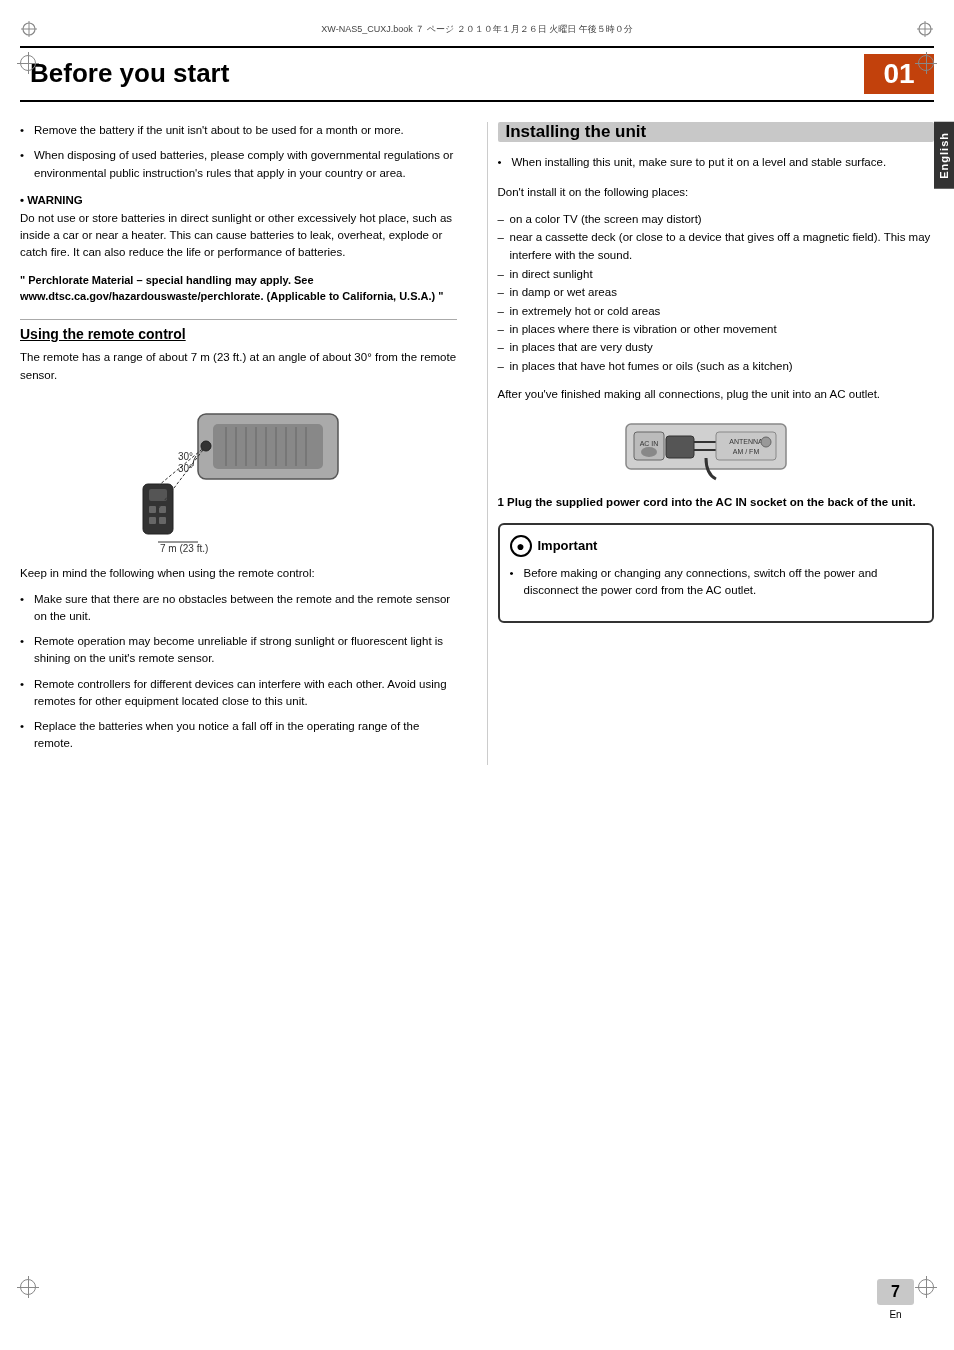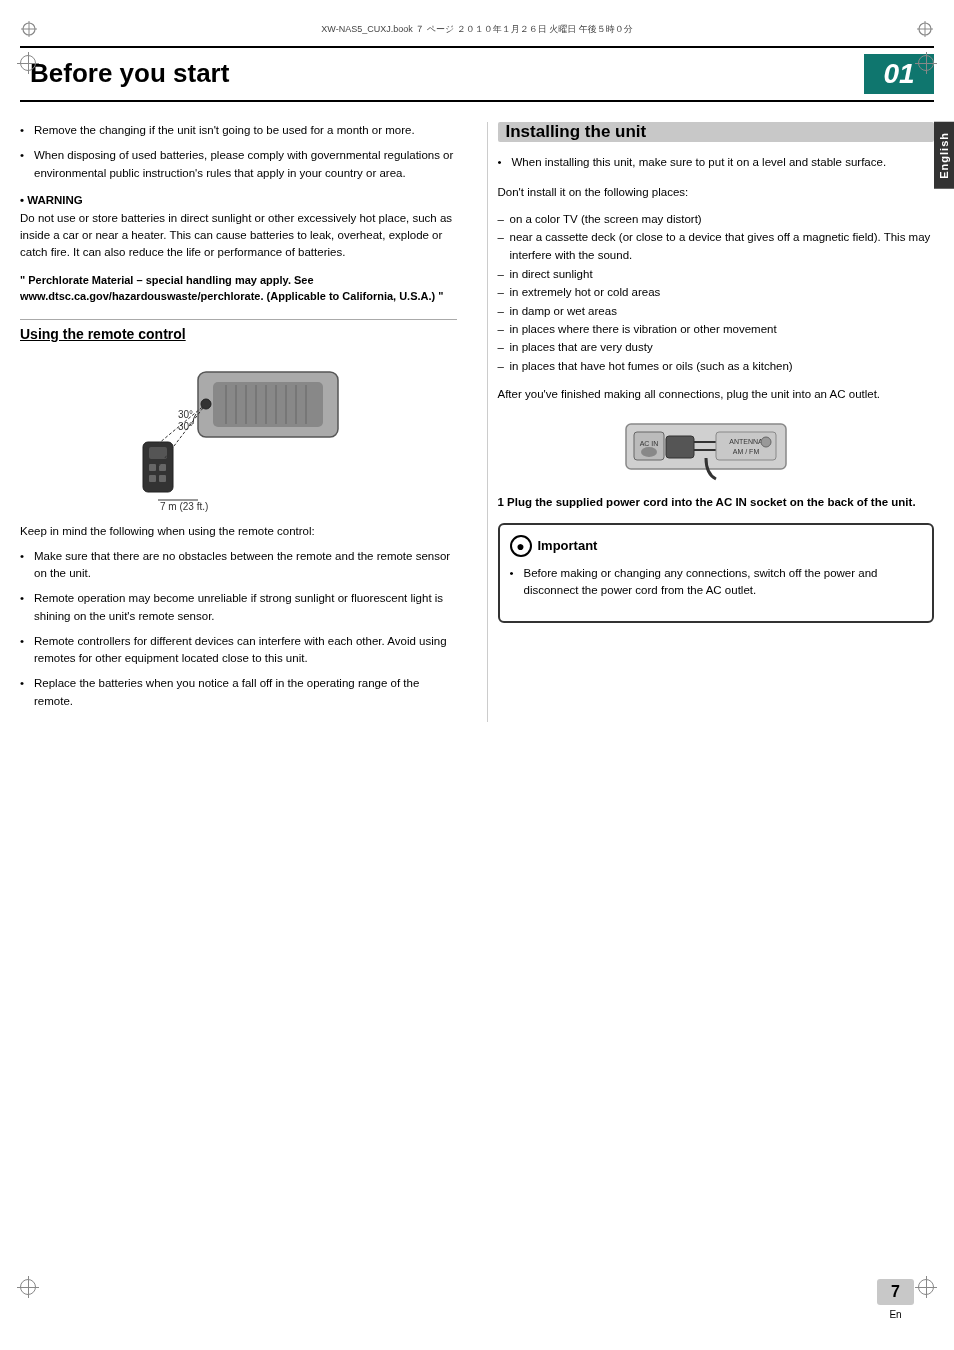--- a/index.html
+++ b/index.html
@@ -62,30 +62,29 @@
     }
 
     .header-title {
       font-size: 26px;
       font-weight: bold;
       flex: 1;
       padding: 4px 10px;
     }
 
     .chapter-number {
-      background: #0f766e;
+      background: #c2410c;
       color: #fff;
       font-size: 28px;
       font-weight: bold;
       padding: 4px 18px;
       display: flex;
       align-items: center;
       justify-content: center;
       min-width: 70px;
-      font-style: italic;
     }
 
     
     .content-area {
       display: flex;
       gap: 20px;
     }
 
     .left-column {
       flex: 1;
@@ -366,32 +365,33 @@
   <div class="page-header">
     <div class="header-title">Before you start</div>
     <div class="chapter-number">01</div>
   </div>
 
   <div class="content-area">
 
     <div class="left-column">
 
       <ul class="bullet-list">
-        <li>Remove the changing if the unit isn't going to be used for a month or more.</li>
+        <li>Remove the battery if the unit isn't about to be used for a month or more.</li>
         <li>When disposing of used batteries, please comply with governmental regulations or environmental public instruction's rules that apply in your country or area.</li>
       </ul>
 
       <p class="warning-title">• WARNING</p>
       <p class="warning-text">Do not use or store batteries in direct sunlight or other excessively hot place, such as inside a car or near a heater. This can cause batteries to leak, overheat, explode or catch fire. It can also reduce the life or performance of batteries.</p>
 
       <p class="perchlorate-text">" Perchlorate Material – special handling may apply. See www.dtsc.ca.gov/hazardouswaste/perchlorate. (Applicable to California, U.S.A.) "</p>
 
       <hr class="divider-line">
 
       <p class="section-heading">Using the remote control</p>
+      <p class="section-text">The remote has a range of about 7 m (23 ft.) at an angle of about 30° from the remote sensor.</p>
 
       <div class="remote-diagram">
         <svg class="diagram-svg" width="240" height="160" viewBox="0 0 240 160">
 
           <rect x="80" y="20" width="140" height="65" rx="8" fill="#aaa" stroke="#555" stroke-width="1.5"></rect>
           <rect x="95" y="30" width="110" height="45" rx="5" fill="#888"></rect>
 
           <line x1="108" y1="33" x2="108" y2="72" stroke="#666" stroke-width="1"></line>
           <line x1="118" y1="33" x2="118" y2="72" stroke="#666" stroke-width="1"></line>
           <line x1="128" y1="33" x2="128" y2="72" stroke="#666" stroke-width="1"></line>
@@ -444,22 +444,22 @@
       <ul class="bullet-list">
         <li>When installing this unit, make sure to put it on a level and stable surface.</li>
       </ul>
 
       <p class="section-text">Don't install it on the following places:</p>
 
       <ul class="dash-list">
         <li>on a color TV (the screen may distort)</li>
         <li>near a cassette deck (or close to a device that gives off a magnetic field). This may interfere with the sound.</li>
         <li>in direct sunlight</li>
+        <li>in damp or wet areas</li>
         <li>in extremely hot or cold areas</li>
-        <li>in damp or wet areas</li>
         <li>in places where there is vibration or other movement</li>
         <li>in places that are very dusty</li>
         <li>in places that have hot fumes or oils (such as a kitchen)</li>
       </ul>
 
 
       <p class="section-text">After you've finished making all connections, plug the unit into an AC outlet.</p>
 
       <div class="outlet-diagram">
         <svg class="ac-svg" width="200" height="70" viewBox="0 0 200 70">

